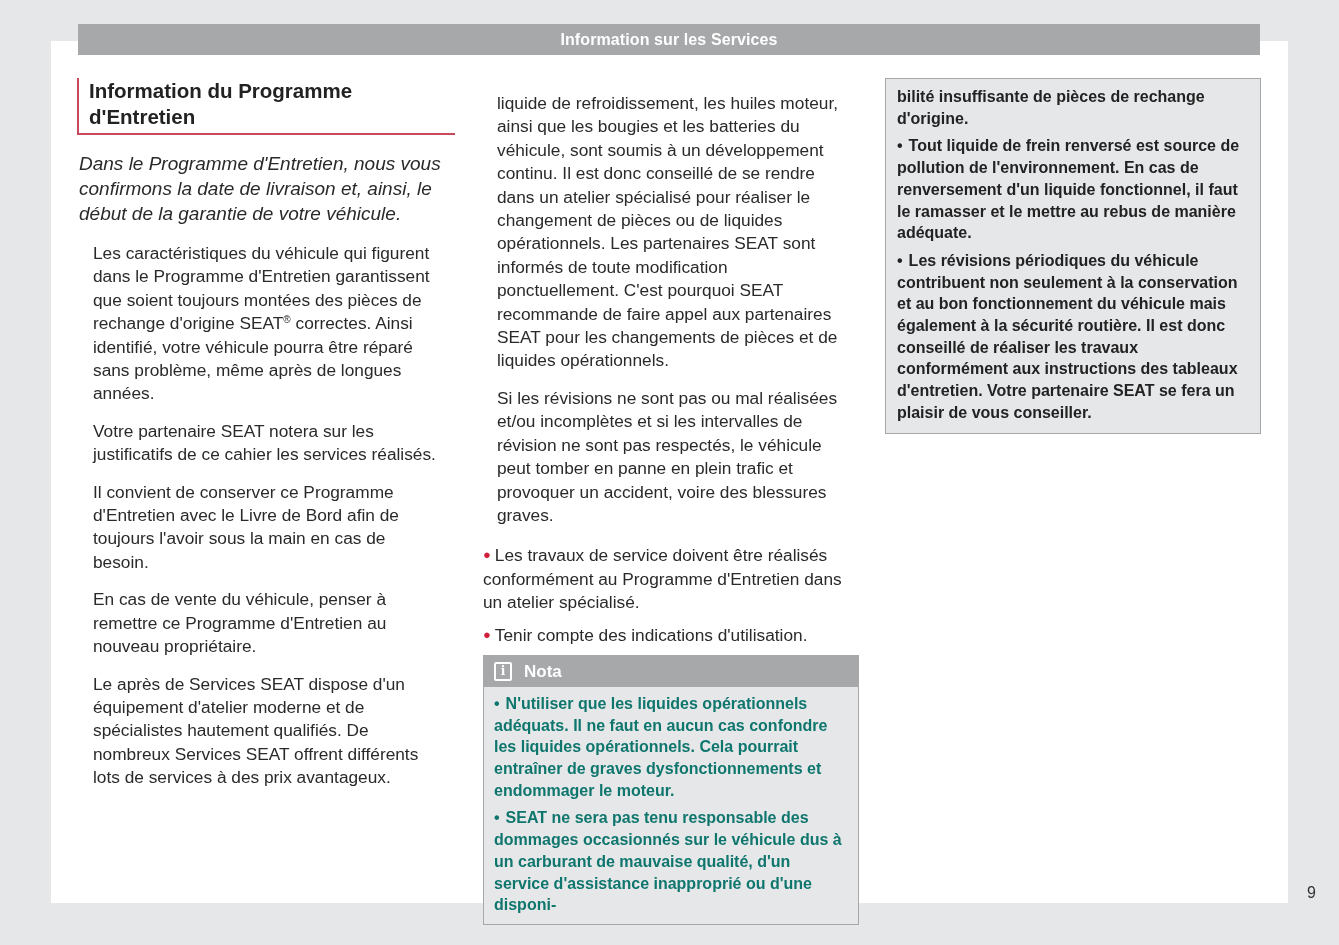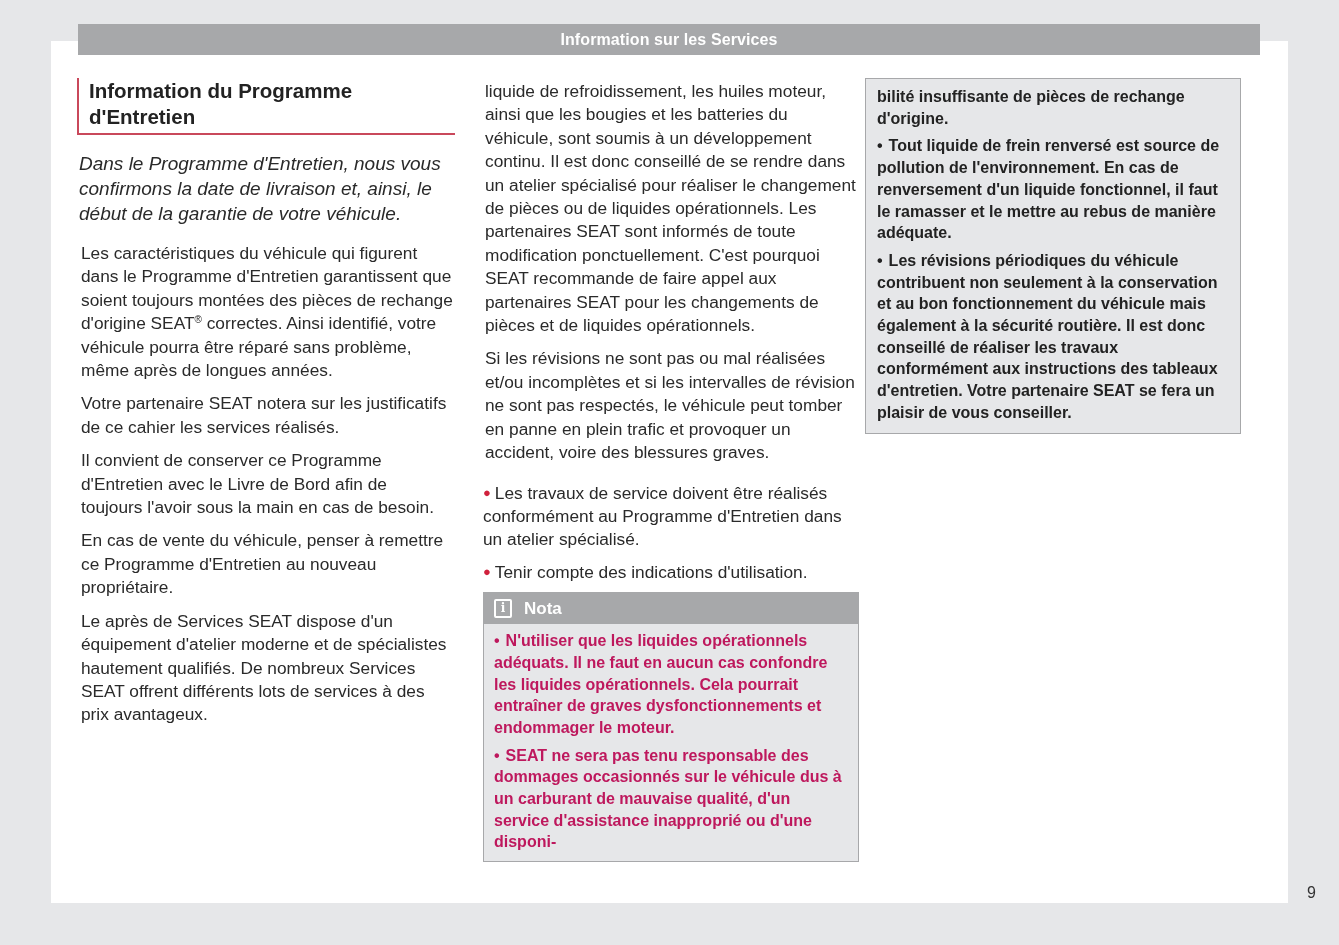--- a/index.html
+++ b/index.html
@@ -36,40 +36,40 @@
     color: #333;
   }
   .col {
     position: absolute;
     top: 78px;
     font-size: 17.3px;
     line-height: 23.4px;
   }
   .col1 { left: 79px; width: 376px; }
   .col2 { left: 483px; width: 376px; }
-  .col3 { left: 865px; width: 376px; }
+  .col3 { left: 885px; width: 376px; }
 
   .section-heading {
     position: relative;
     border-left: 2px solid #c9485b;
     border-bottom: 2px solid #c9485b;
     padding: 0 0 3px 10px;
     margin-left: -2px;
     font-weight: bold;
     font-size: 20.5px;
     line-height: 26px;
     color: #222;
   }
   .intro {
     font-style: italic;
     font-size: 19px;
     line-height: 25px;
     margin: 16px 0 0 0;
   }
-  p { margin: 2px; }
+  p { margin: 14px; }
   .para { margin-top: 10px; }
   .intro + .para { margin-top: 16px; }
   .gap-section { margin-top: 48px; }
   .bold-lead { font-weight: bold; }
   sup { font-size: 10px; line-height: 0; vertical-align: 6px; }
 
   .bullet-list { margin-top: 16px; }
   .bullet-item { margin-bottom: 8px; }
   .bullet-dot { color: #d0213c; font-size: 13px; vertical-align: 2px; margin-right: 4px; }
 
@@ -98,21 +98,21 @@
     line-height: 15px;
     margin-right: 12px;
     font-family: "DejaVu Serif", serif;
     font-weight: bold;
   }
   .note-body {
     padding: 6px 10px 2px 10px;
     font-weight: bold;
     font-size: 16px;
     line-height: 21.7px;
-    color: #be185d;
+    color: #0f766e;
   }
   .note-item { margin-bottom: 6px; }
   .note-bullet { margin-right: 6px; }
 
   .cont-box {
     border: 1px solid #a7a8aa;
     background: #e6e7e9;
     padding: 7px 11px 3px 11px;
     font-weight: bold;
     font-size: 16px;

